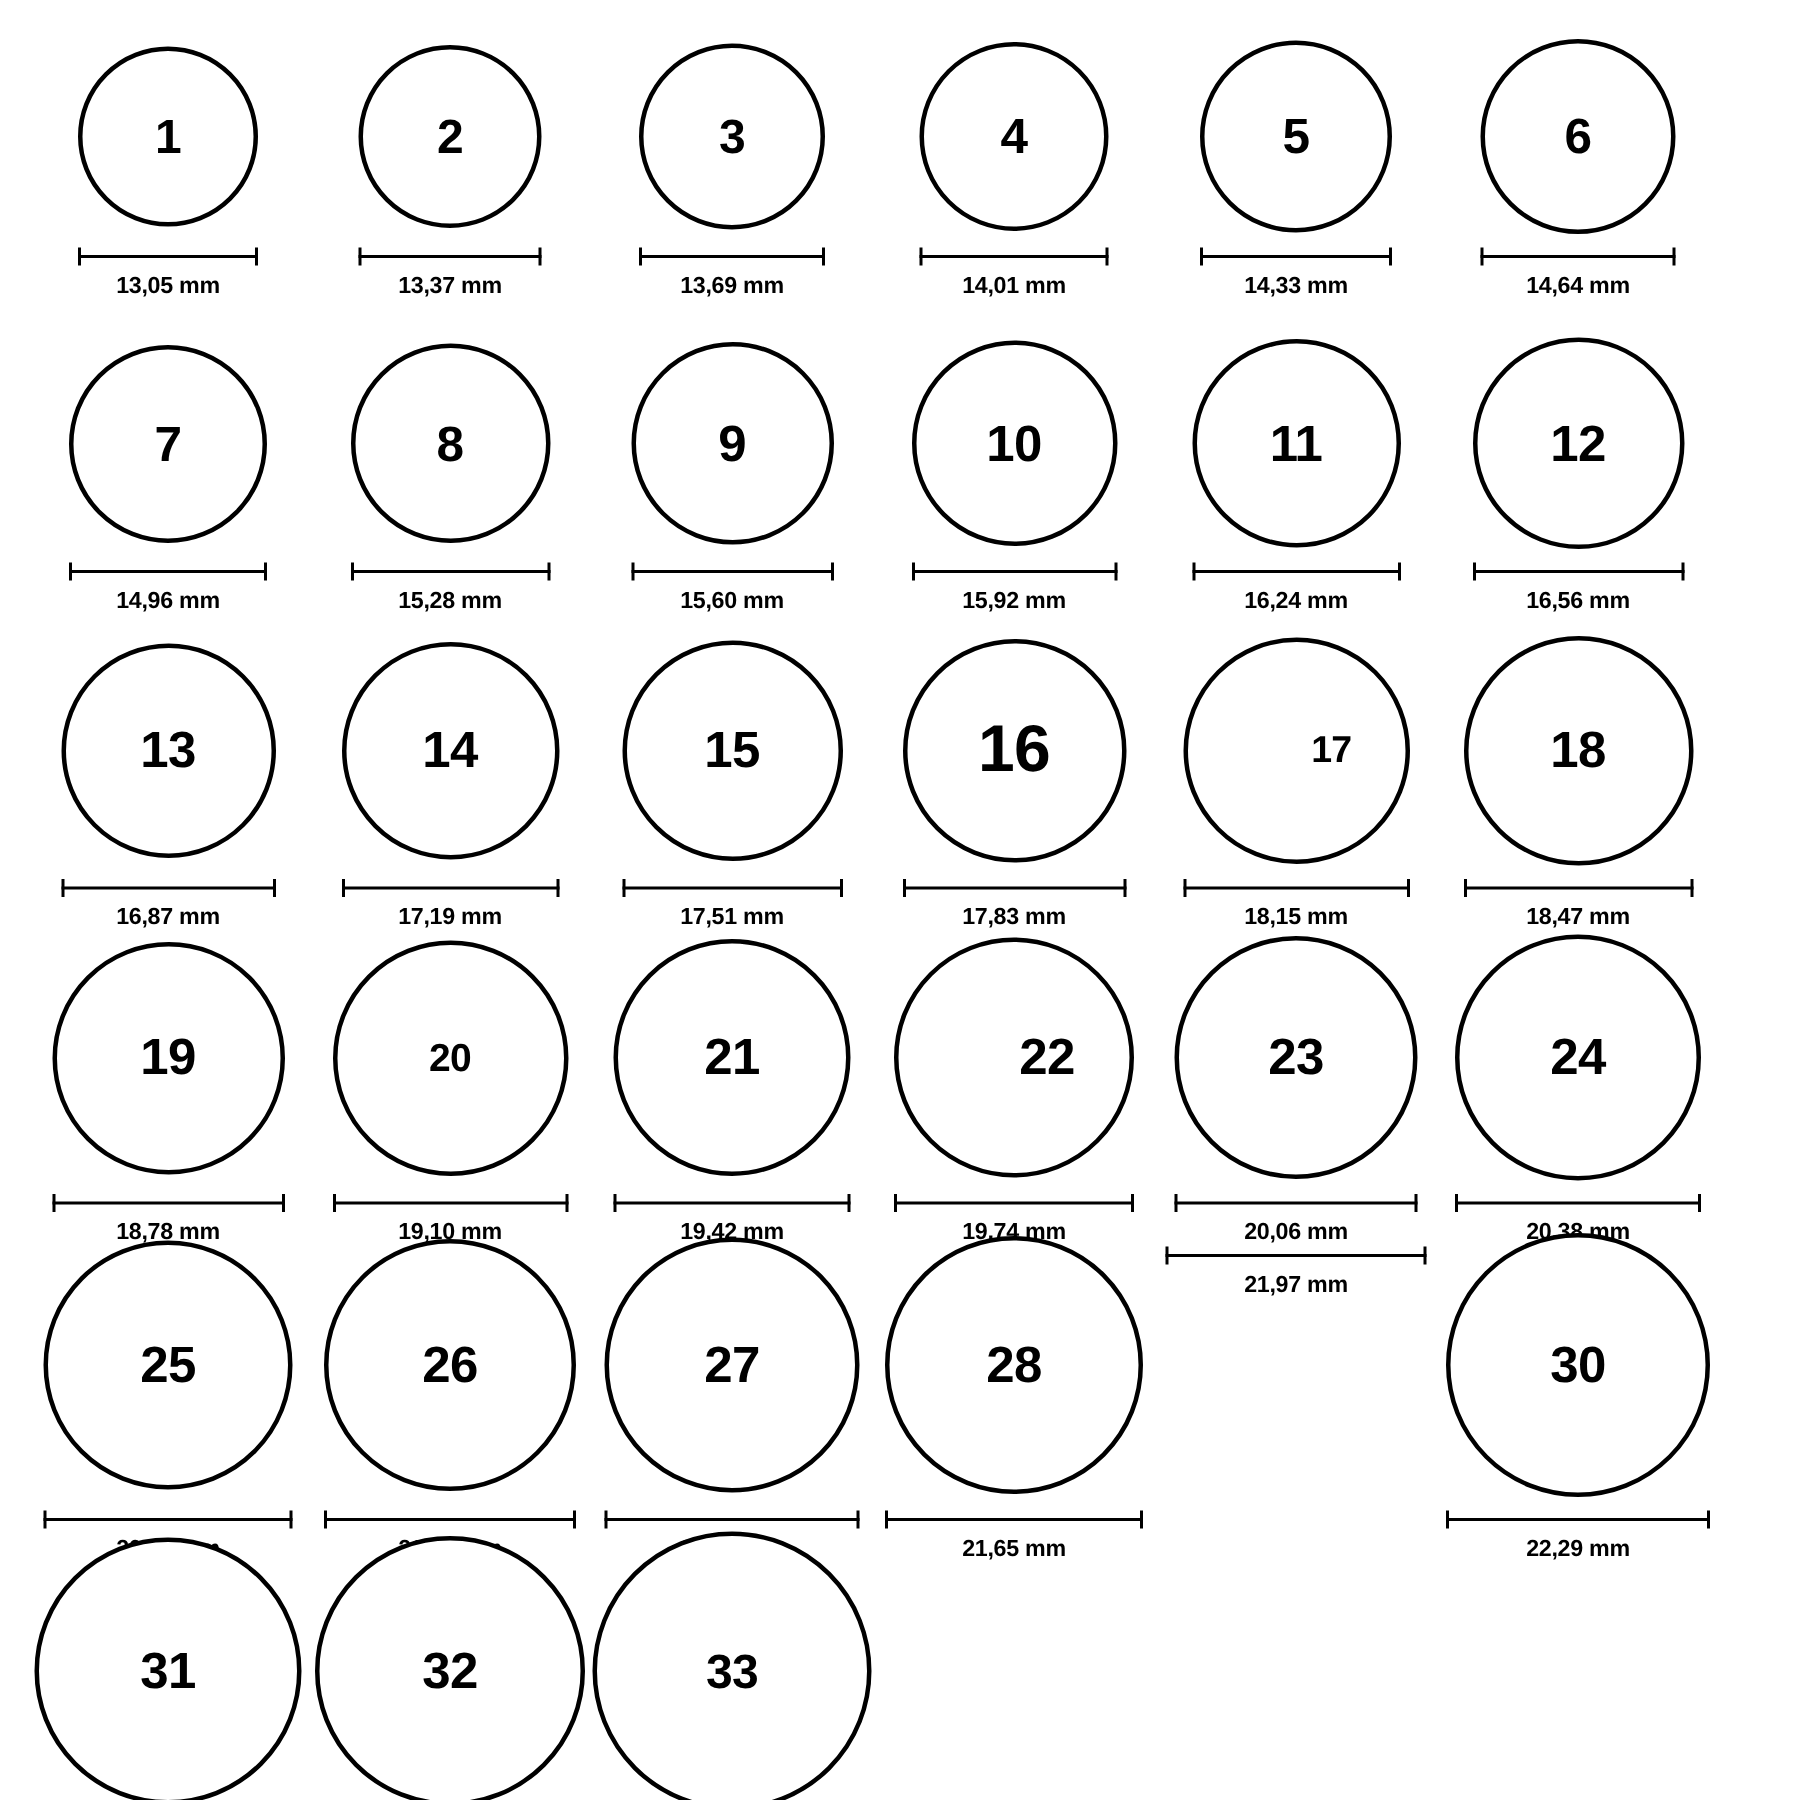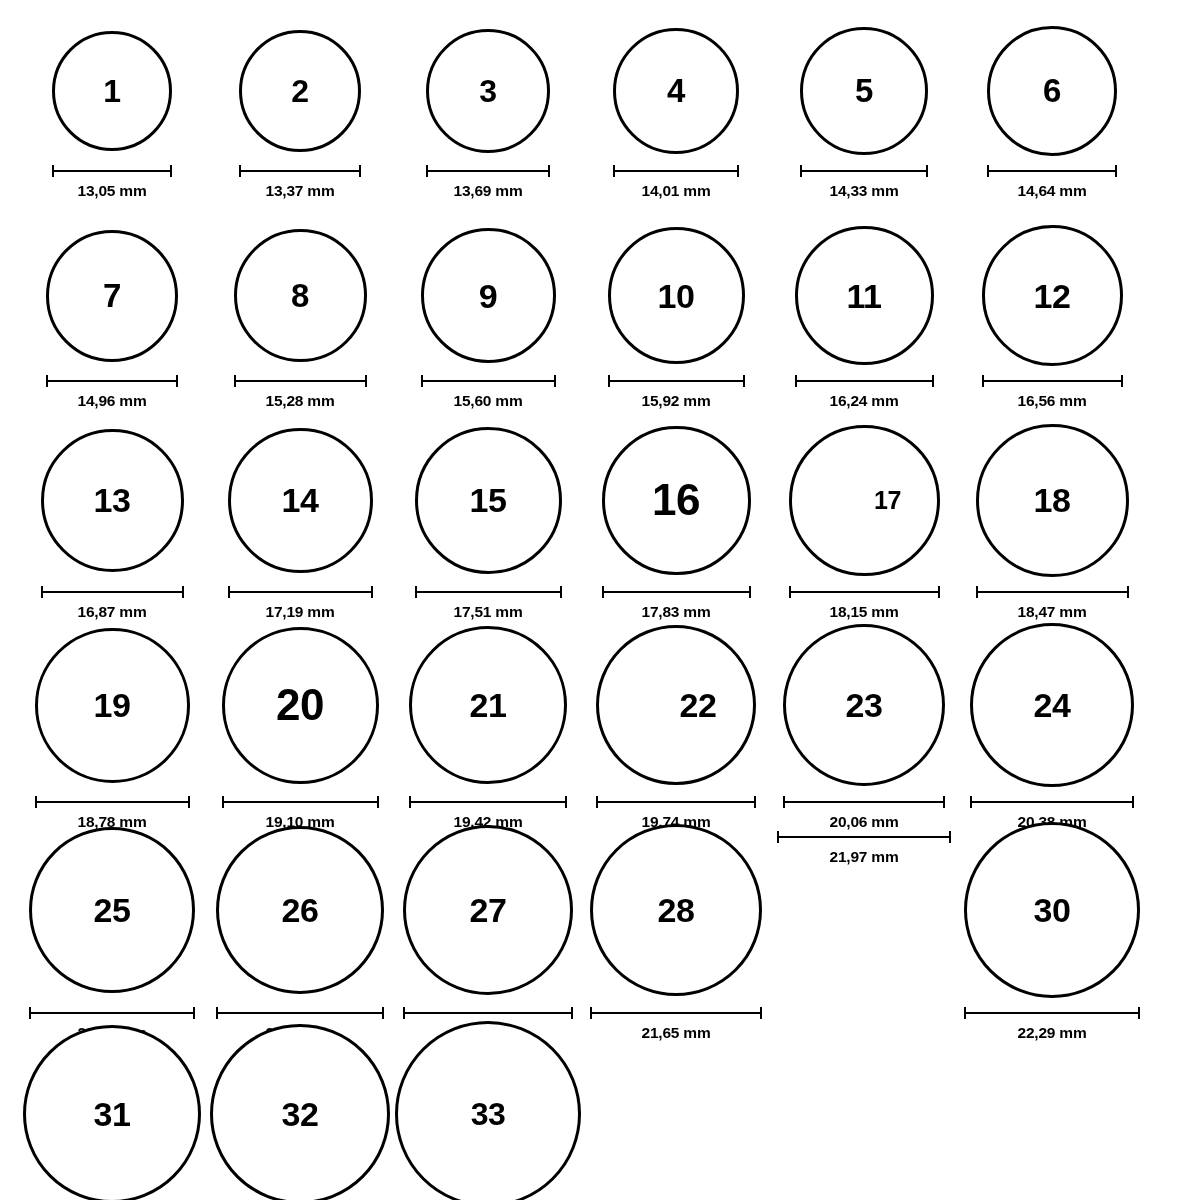--- a/index.html
+++ b/index.html
@@ -340,21 +340,21 @@
         <div class="measure" style="width: 155px; margin-top: 9px;">
           <div class="bar"></div>
           <div class="capL"></div>
           <div class="capR"></div>
         </div>
         <div class="mm-label">18,78 mm</div>
       </div>
       <div class="cell">
         <div class="ring-wrap" style="height: 164.299px;">
           <div class="ring" style="width: 157px; height: 157px;">
-            <span class="ring-num" style="font-size: 44px;">20</span>
+            <span class="ring-num" style="font-size: 26px;">20</span>
           </div>
         </div>
         <div class="measure" style="width: 157px; margin-top: 9px;">
           <div class="bar"></div>
           <div class="capL"></div>
           <div class="capR"></div>
         </div>
         <div class="mm-label">19,10 mm</div>
       </div>
       <div class="cell">

